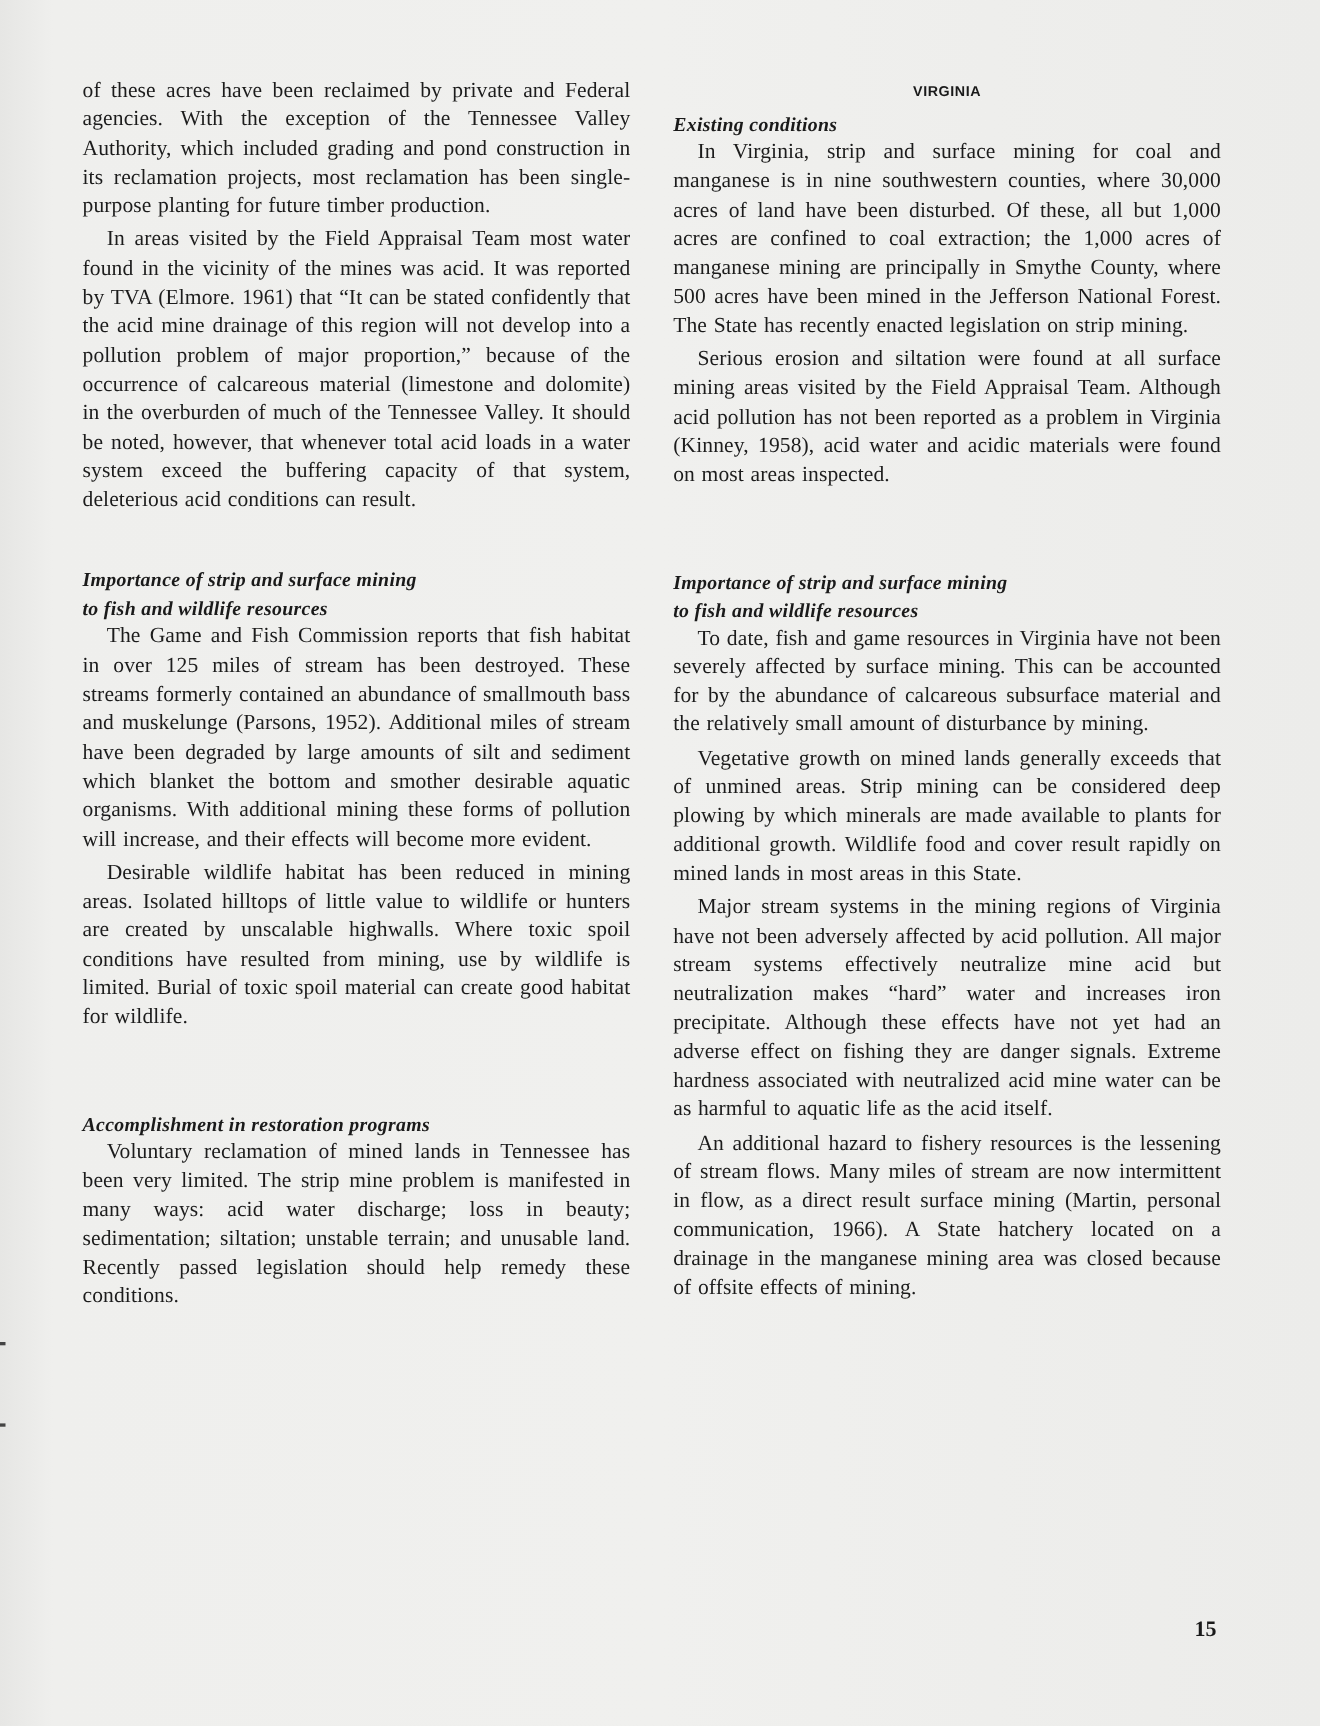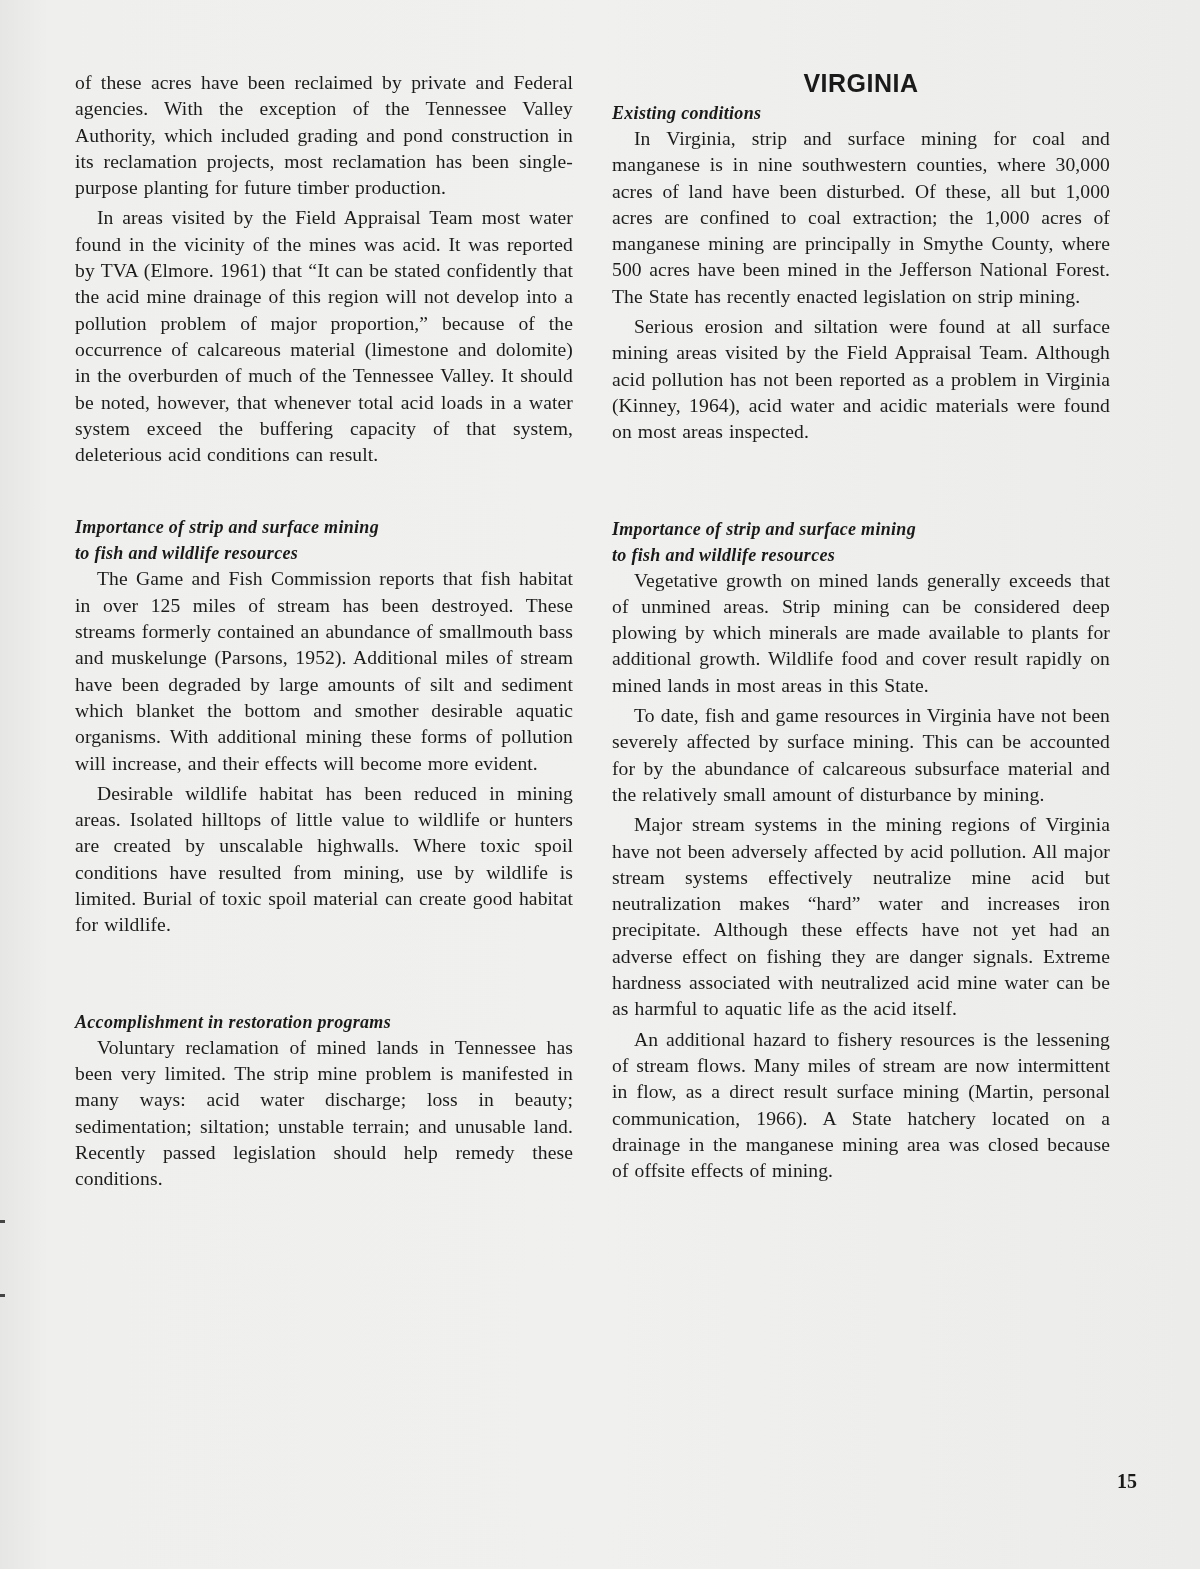--- a/index.html
+++ b/index.html
@@ -41,39 +41,38 @@
       font-weight: bold;
       font-style: italic;
       font-size: 18px;
       line-height: 26px;
       color: #1a1a1a;
       letter-spacing: 0.3px;
     }
     h2.state-title {
       font-family: "Liberation Sans", "DejaVu Sans", sans-serif;
       font-weight: bold;
-      font-size: 25px;
+      font-size: 13px;
       line-height: 26px;
       text-align: center;
       letter-spacing: 0.5px;
       color: #1a1a1a;
       margin-bottom: 4px;
     }
     .gap-md { height: 42px; }
     .gap-lg { height: 66px; }
 
     .page-number {
       position: absolute;
       left: 1086px;
       top: 1470px;
       font-family: "Liberation Serif", "DejaVu Serif", serif;
       font-weight: bold;
       font-size: 20px;
       color: #1a1a1a;
-      margin-left: 31px;
     }
     .binding-mark {
       position: absolute;
       left: 0;
       width: 5px;
       height: 3px;
       background: #444;
     }
   </style>
 </head>
@@ -100,28 +99,28 @@
     <div class="gap-lg"></div>
 
     <h3 class="subhead">Accomplishment in restoration programs</h3>
     <p class="body">Voluntary reclamation of mined lands in Tennessee has been very limited. The strip mine problem is manifested in many ways: acid water discharge; loss in beauty; sedimentation; siltation; unstable terrain; and unusable land. Recently passed legislation should help remedy these conditions.</p>
   </div>
 
   <div class="column col-right">
     <h2 class="state-title">VIRGINIA</h2>
     <h3 class="subhead">Existing conditions</h3>
     <p class="body">In Virginia, strip and surface mining for coal and manganese is in nine southwestern counties, where 30,000 acres of land have been disturbed. Of these, all but 1,000 acres are confined to coal extraction; the 1,000 acres of manganese mining are principally in Smythe County, where 500 acres have been mined in the Jefferson National Forest. The State has recently enacted legislation on strip mining.</p>
-    <p class="body">Serious erosion and siltation were found at all surface mining areas visited by the Field Appraisal Team. Although acid pollution has not been reported as a problem in Virginia (Kinney, 1964), acid water and acidic materials were found on most areas inspected.</p>
+    <p class="body">Serious erosion and siltation were found at all surface mining areas visited by the Field Appraisal Team. Although acid pollution has not been reported as a problem in Virginia (Kinney, 1958), acid water and acidic materials were found on most areas inspected.</p>
 
     <div class="gap-lg"></div>
 
     <h3 class="subhead">
       <span>Importance of strip and surface mining</span><br>
       <span>to fish and wildlife resources</span>
     </h3>
+    <p class="body">To date, fish and game resources in Virginia have not been severely affected by surface mining. This can be accounted for by the abundance of calcareous subsurface material and the relatively small amount of disturbance by mining.</p>
     <p class="body">Vegetative growth on mined lands generally exceeds that of unmined areas. Strip mining can be considered deep plowing by which minerals are made available to plants for additional growth. Wildlife food and cover result rapidly on mined lands in most areas in this State.</p>
-    <p class="body">To date, fish and game resources in Virginia have not been severely affected by surface mining. This can be accounted for by the abundance of calcareous subsurface material and the relatively small amount of disturbance by mining.</p>
     <p class="body">Major stream systems in the mining regions of Virginia have not been adversely affected by acid pollution. All major stream systems effectively neutralize mine acid but neutralization makes “hard” water and increases iron precipitate. Although these effects have not yet had an adverse effect on fishing they are danger signals. Extreme hardness associated with neutralized acid mine water can be as harmful to aquatic life as the acid itself.</p>
     <p class="body">An additional hazard to fishery resources is the lessening of stream flows. Many miles of stream are now intermittent in flow, as a direct result surface mining (Martin, personal communication, 1966). A State hatchery located on a drainage in the manganese mining area was closed because of offsite effects of mining.</p>
   </div>
 
   <div class="page-number">15</div>
 </div>
 
 </body></html>

